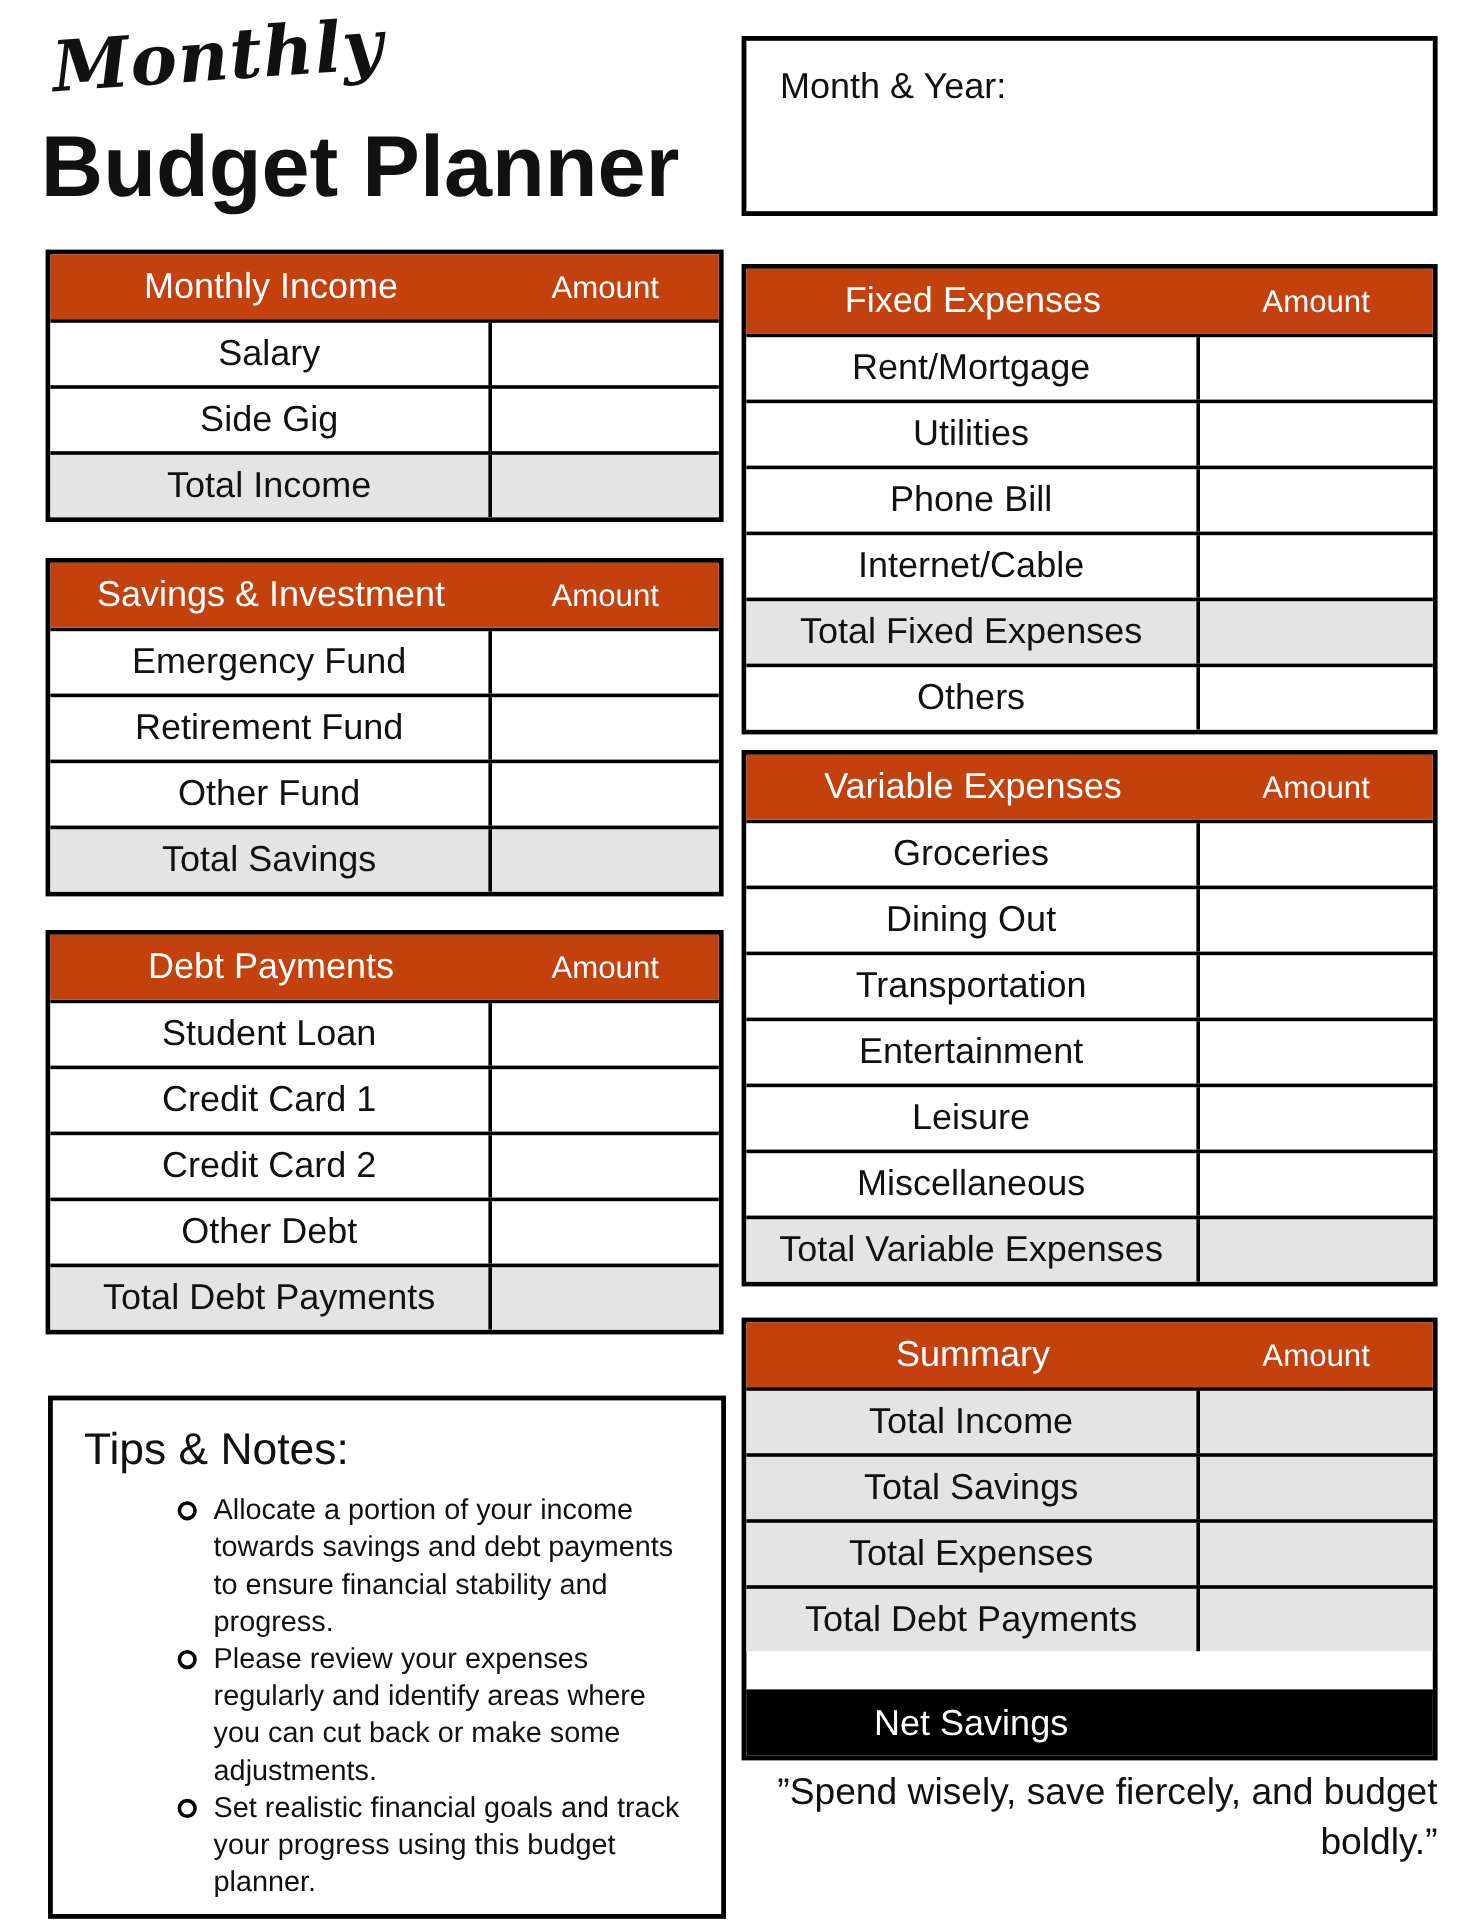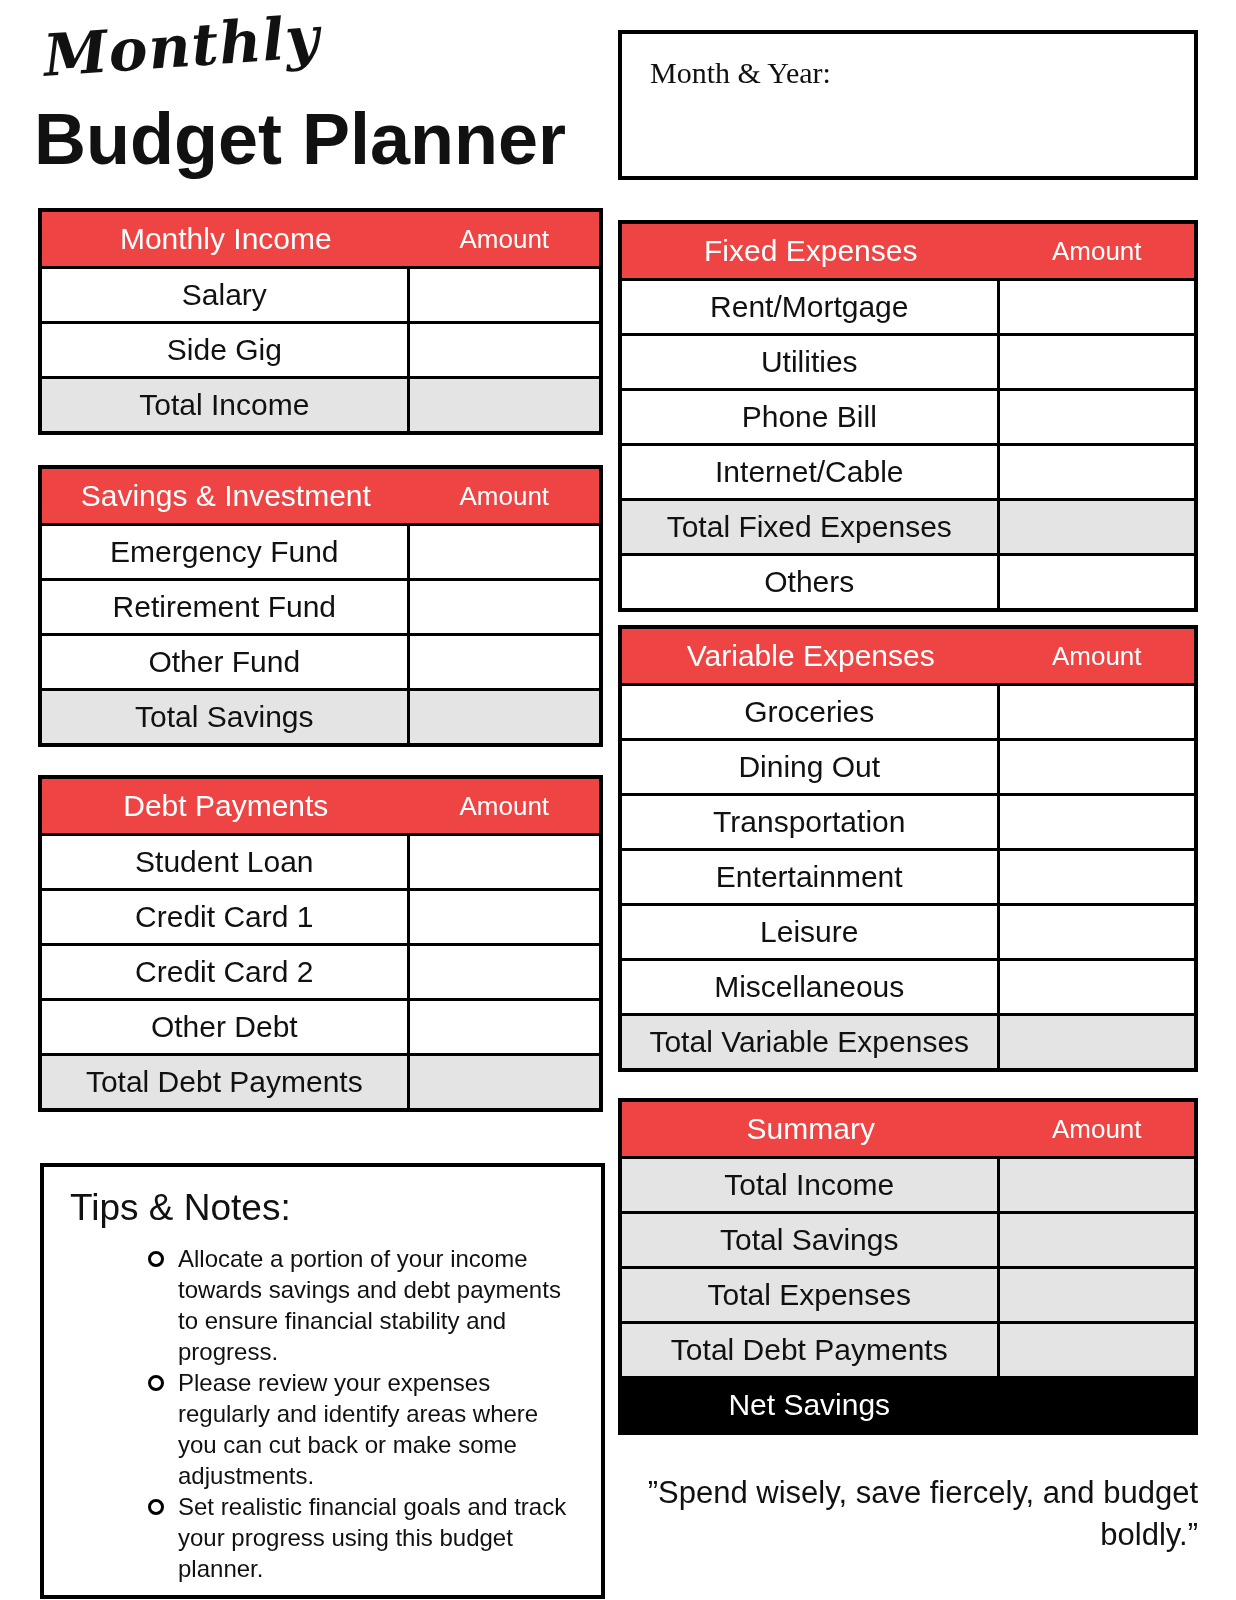--- a/index.html
+++ b/index.html
@@ -36,41 +36,41 @@
     white-space: nowrap;
   }
   .month-box {
     position: absolute;
     left: 618px;
     top: 30px;
     width: 580px;
     height: 150px;
     border: 4px solid #000;
     box-sizing: border-box;
-    font-family: Liberation Serif, serif;
   }
   .month-box .mlabel {
     display: block;
     margin: 22px 0 0 28px;
     font-size: 30px;
   }
 
   
   .btable {
     position: absolute;
     border: 4px solid #000;
     box-sizing: border-box;
     background: #fff;
   }
   .btable .thead {
     display: flex;
     align-items: center;
     height: 54px;
-    background: #ef4444;
+    background: #c2410c;
     color: #fff;
+    justify-content: flex-end;
   }
   .btable .thead .hlabel {
     width: 66%;
     text-align: center;
     font-size: 30px;
   }
   .btable .thead .hamount {
     width: 34%;
     text-align: center;
     font-size: 26px;
@@ -92,21 +92,21 @@
     width: 66%;
     border-right: 3px solid #000;
     font-size: 30px;
     text-align: center;
   }
   .btable .row .amount { width: 34%; }
   .btable .row.total { background: #e4e4e4; }
 
   
   .btable.summary .row { background: #e4e4e4; }
-  .btable.summary .row.net { background: #000; }
+  .btable.summary .row.net { background: #000; margin-top: 32px; }
   .btable.summary .row.net .label {
     color: #fff;
     border-right-color: transparent;
   }
 
   
   .t-income   { left: 38px;  top: 208px;  width: 565px; }
   .t-savings  { left: 38px;  top: 465px;  width: 565px; }
   .t-debt     { left: 38px;  top: 775px;  width: 565px; }
   .t-fixed    { left: 618px; top: 220px;  width: 580px; }

